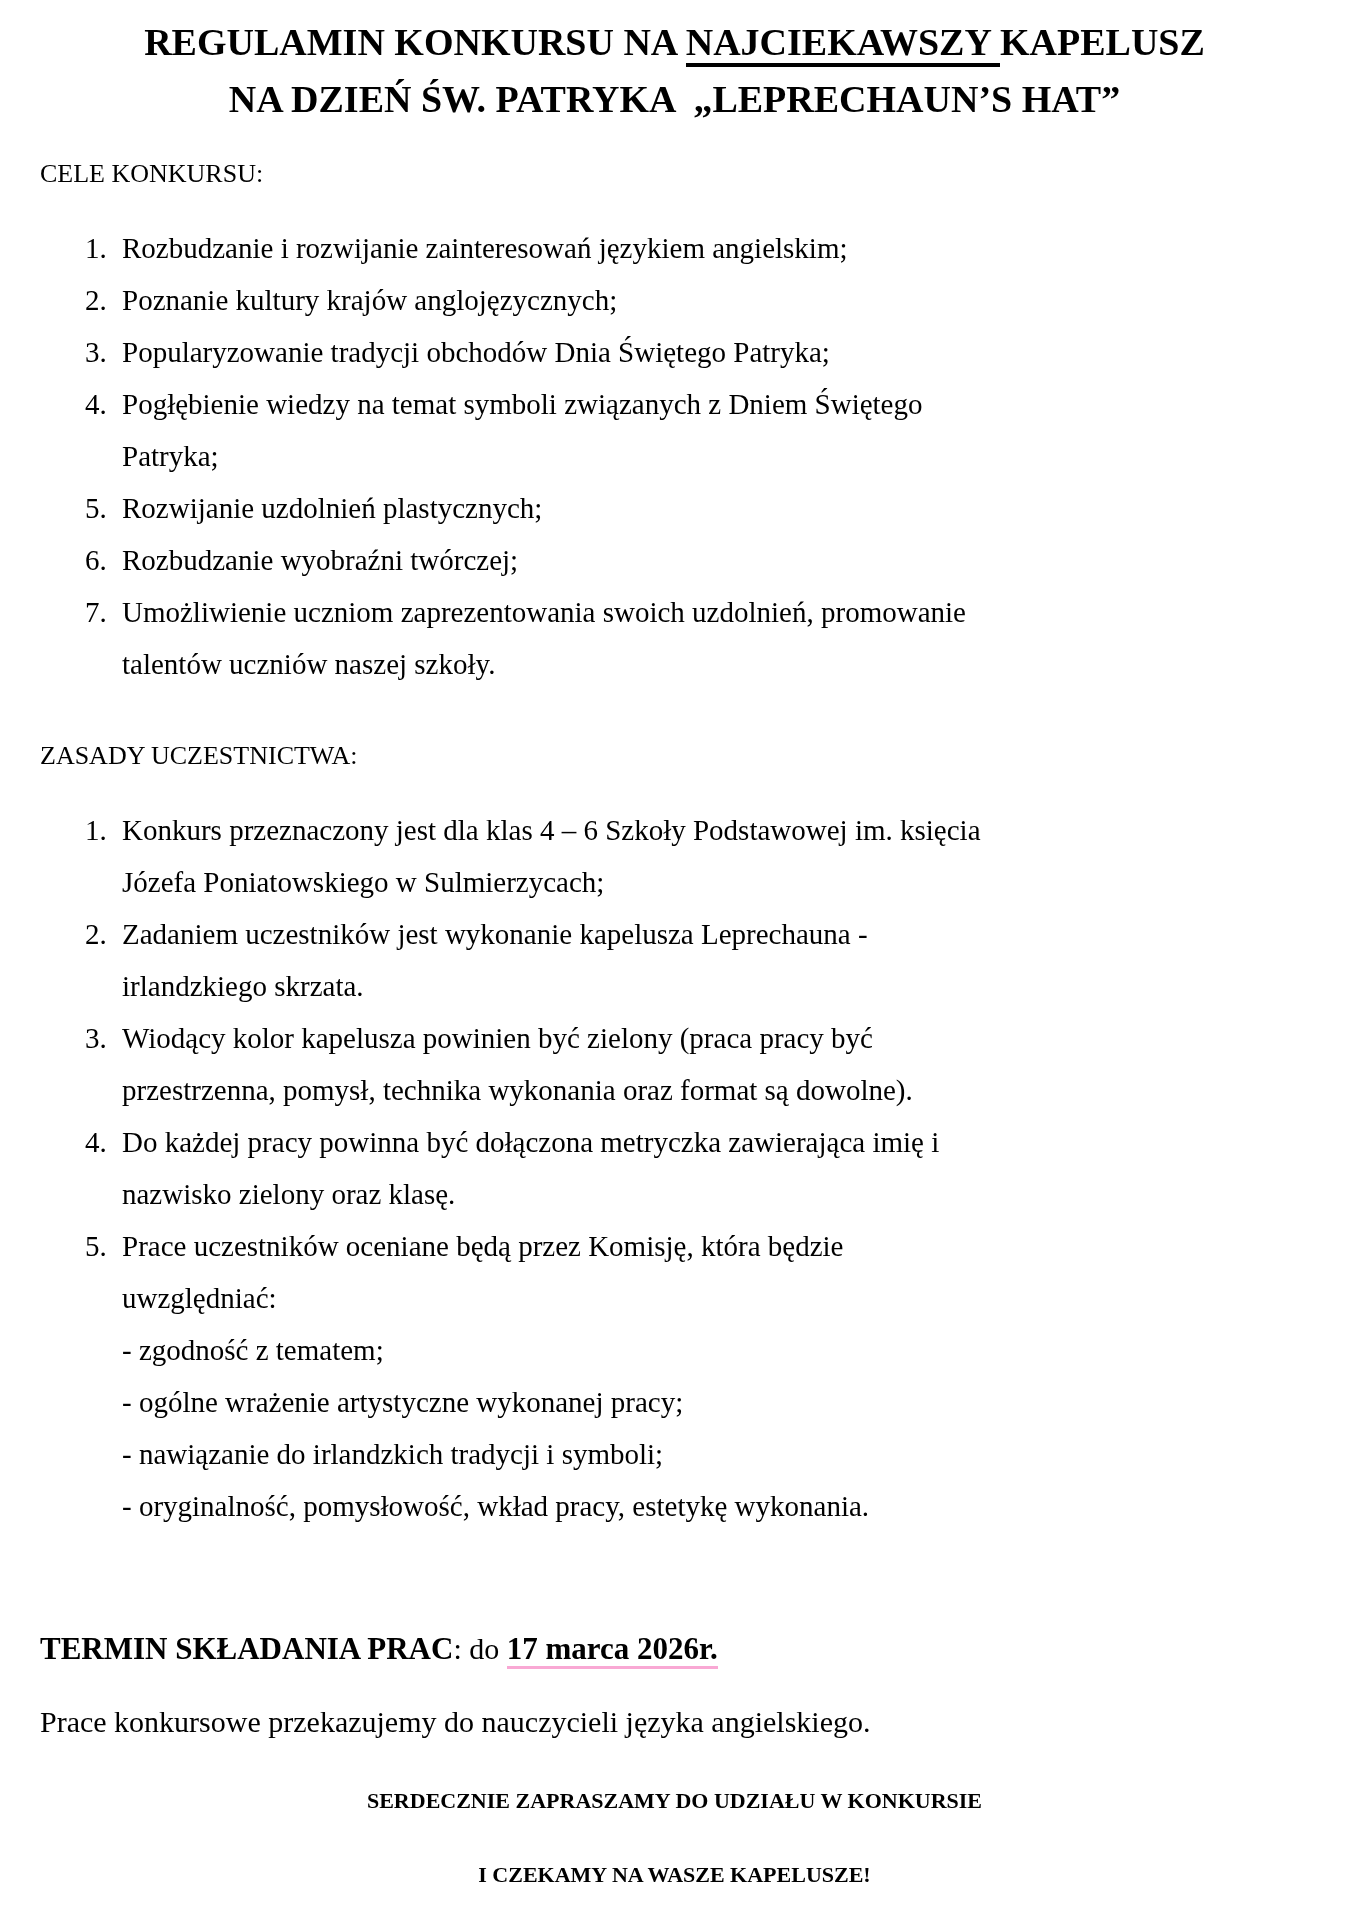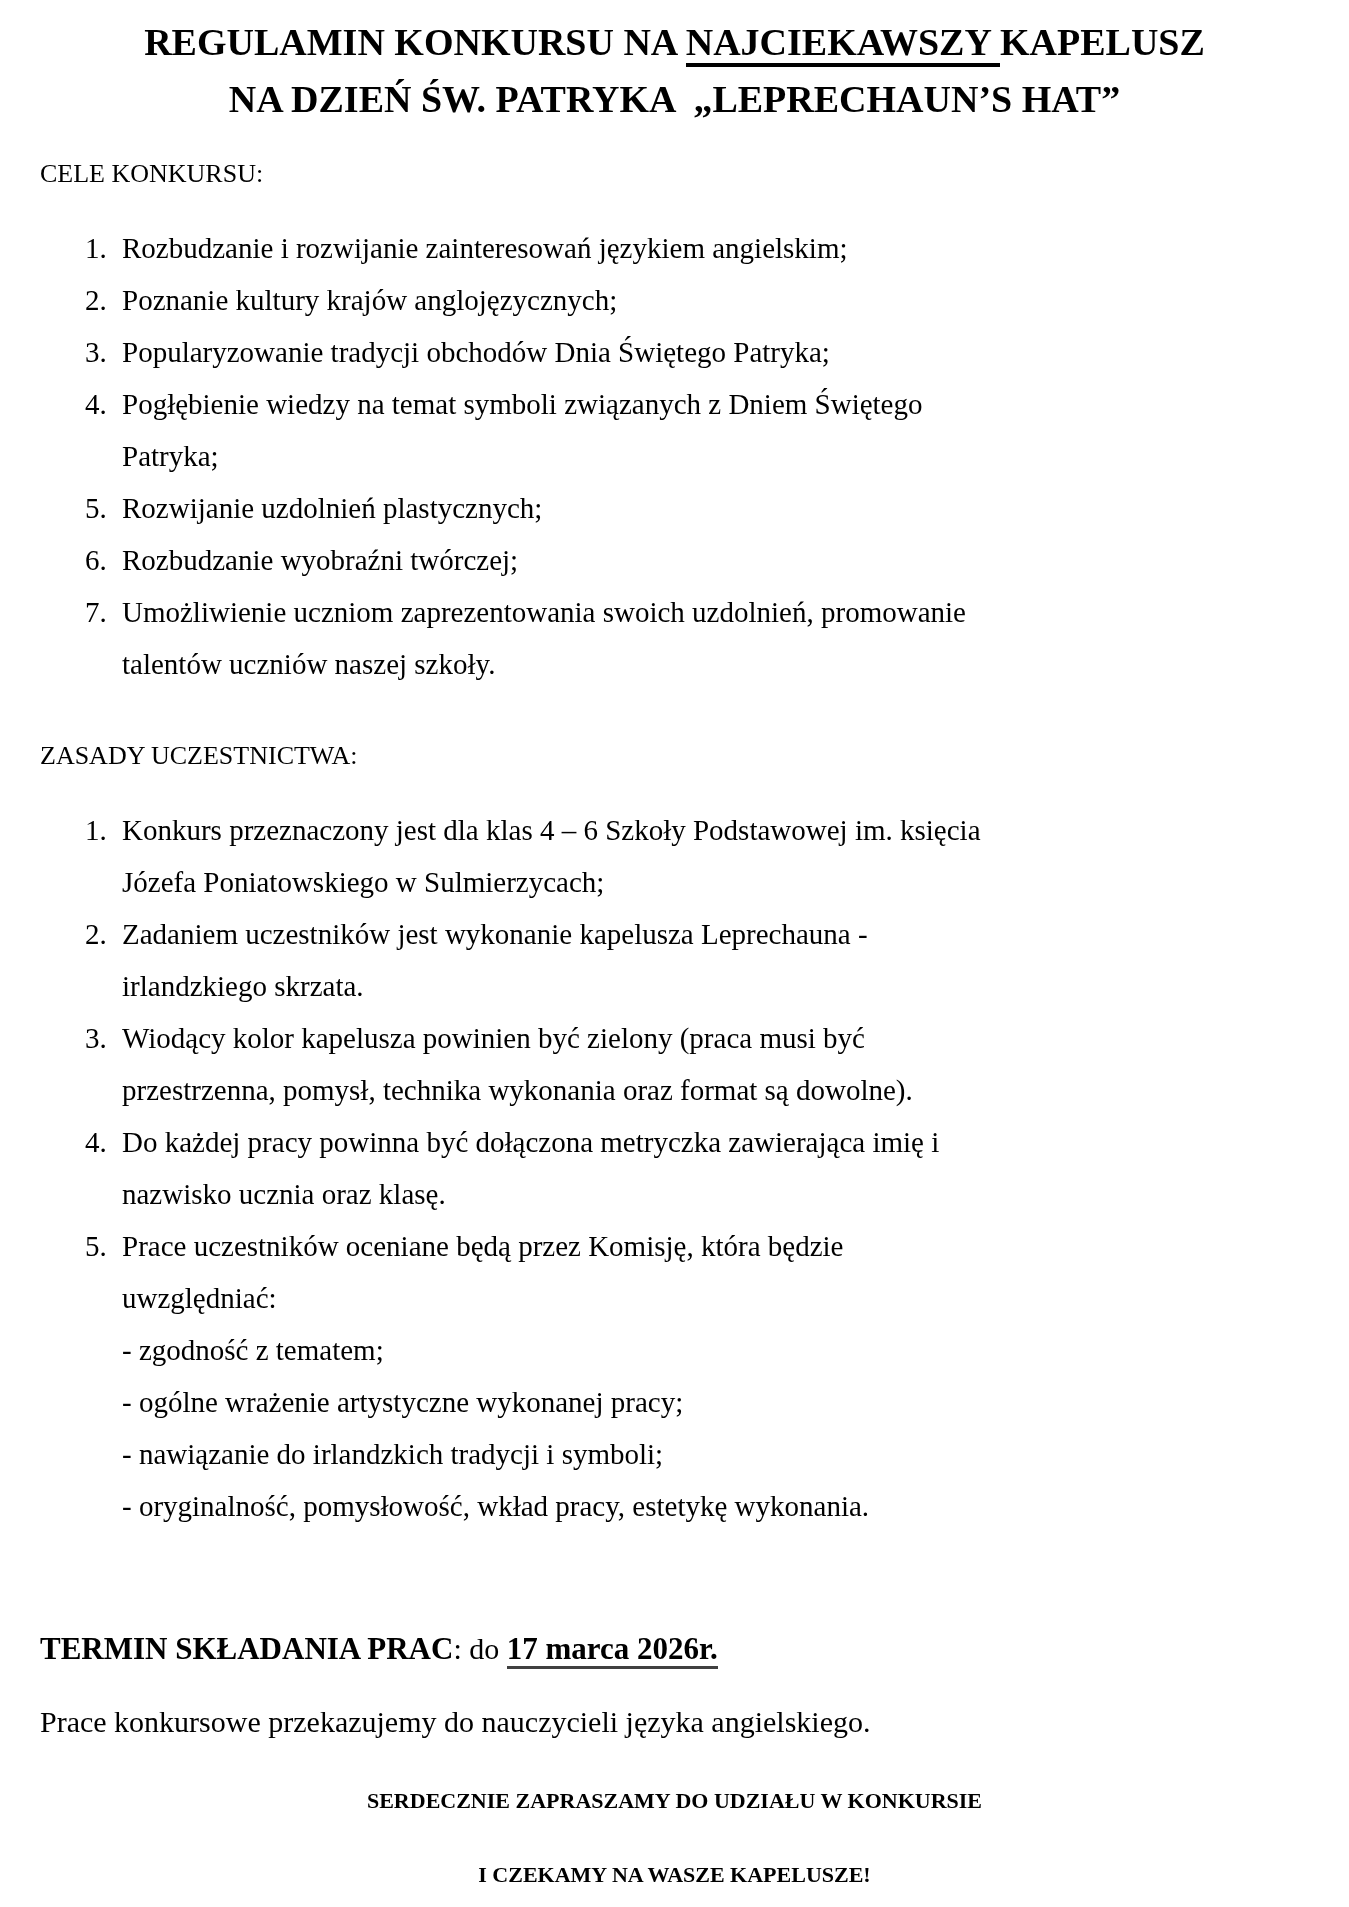--- a/index.html
+++ b/index.html
@@ -52,21 +52,21 @@
   }
   .deadline {
     margin-top: 96px;
     font-size: 31px;
     line-height: 42px;
   }
   .deadline .lbl { font-weight: 700; }
   .deadline .sep { font-weight: 400; white-space: pre; font-size: 30px; }
   .deadline .date {
     font-weight: 700;
-    border-bottom: 3px solid #404040;
+    border-bottom: 3px solid #f9a8d4;
   }
   .note {
     margin-top: 32px;
     font-size: 30px;
     line-height: 40px;
   }
   .invite {
     text-align: center;
     font-weight: 700;
     font-size: 22px;
@@ -128,27 +128,27 @@
       <span class="txt">Konkurs przeznaczony jest dla klas 4 – 6 Szkoły Podstawowej im. księcia
 Józefa Poniatowskiego w Sulmierzycach;</span>
     </div>
     <div class="li">
       <span class="num">2.</span>
       <span class="txt">Zadaniem uczestników jest wykonanie kapelusza Leprechauna -
 irlandzkiego skrzata.</span>
     </div>
     <div class="li">
       <span class="num">3.</span>
-      <span class="txt">Wiodący kolor kapelusza powinien być zielony (praca musi być
+      <span class="txt">Wiodący kolor kapelusza powinien być zielony (praca pracy być
 przestrzenna, pomysł, technika wykonania oraz format są dowolne).</span>
     </div>
     <div class="li">
       <span class="num">4.</span>
       <span class="txt">Do każdej pracy powinna być dołączona metryczka zawierająca imię i
-nazwisko ucznia oraz klasę.</span>
+nazwisko zielony oraz klasę.</span>
     </div>
     <div class="li">
       <span class="num">5.</span>
       <span class="txt">Prace uczestników oceniane będą przez Komisję, która będzie
 uwzględniać:
 - zgodność z tematem;
 - ogólne wrażenie artystyczne wykonanej pracy;
 - nawiązanie do irlandzkich tradycji i symboli;
 - oryginalność, pomysłowość, wkład pracy, estetykę wykonania.</span>
     </div>

